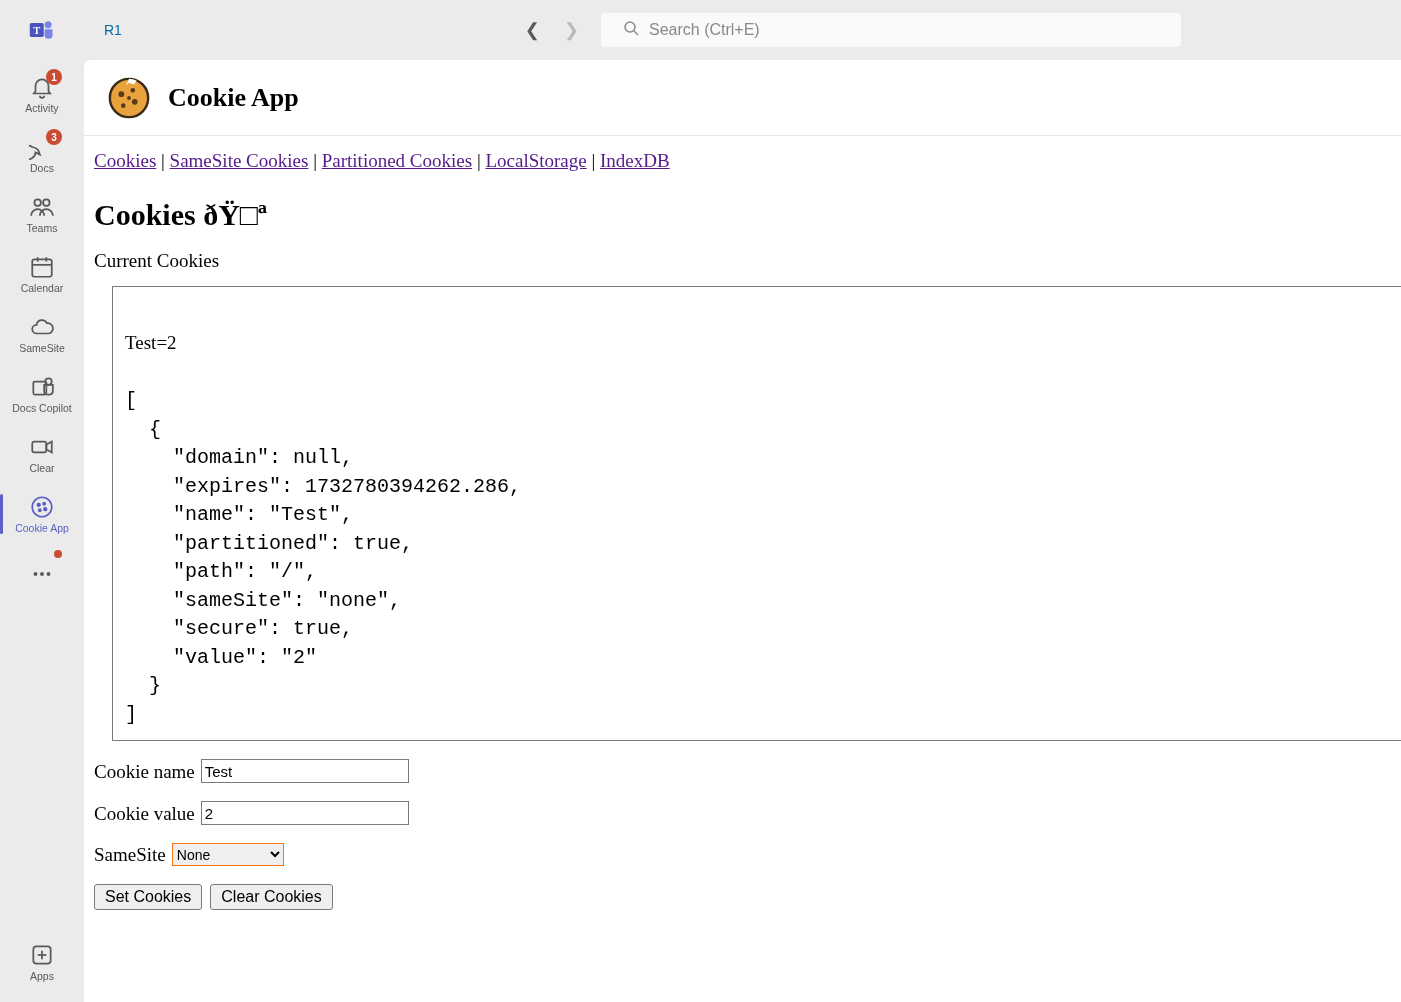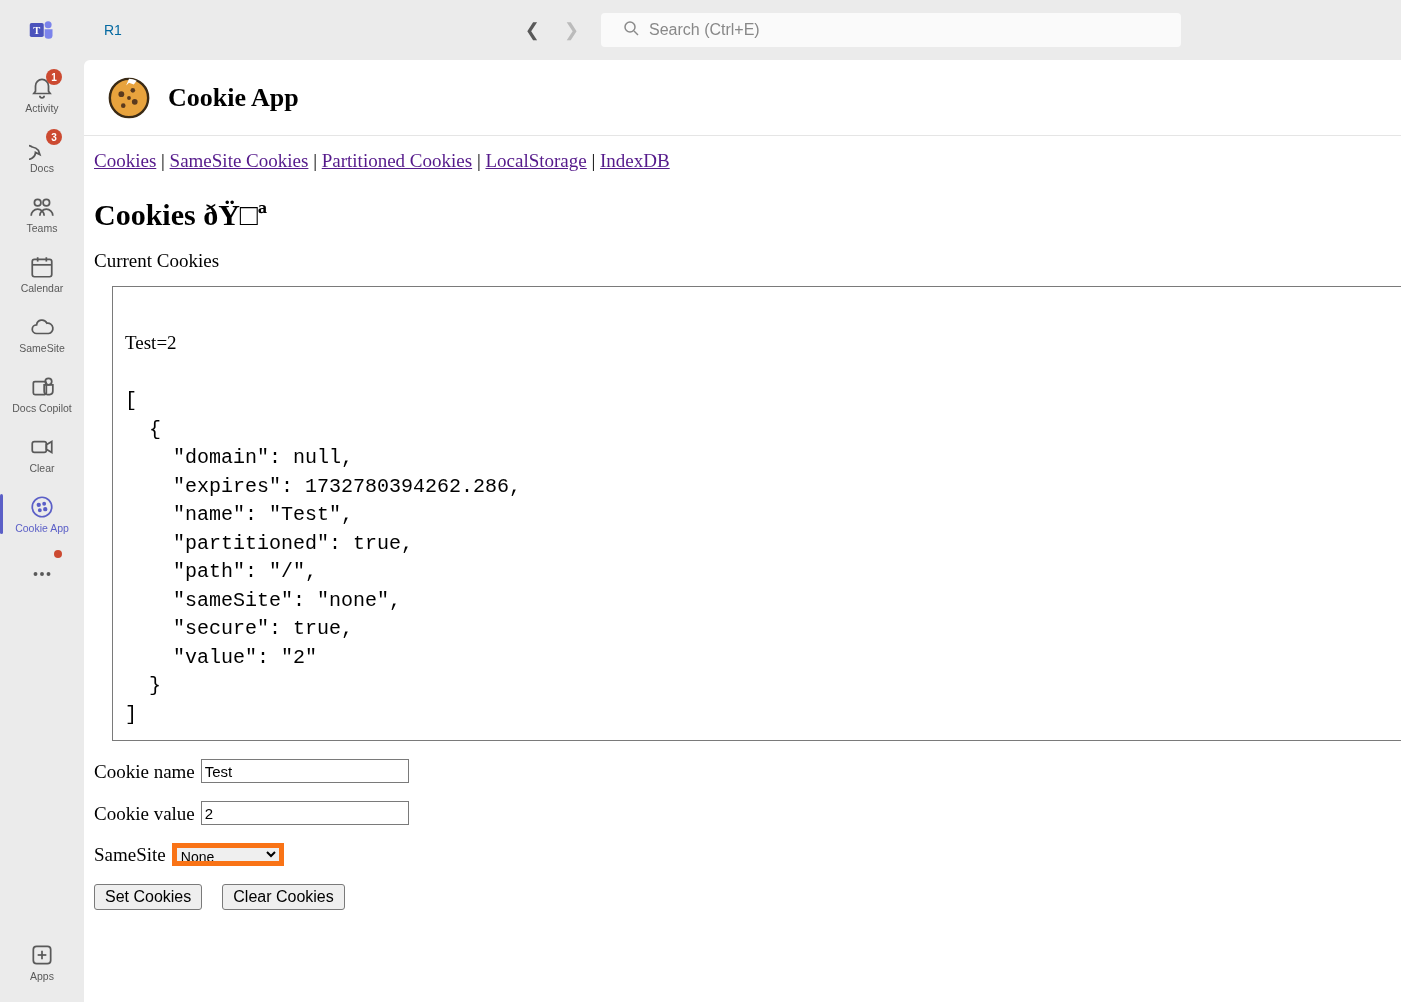--- a/index.html
+++ b/index.html
@@ -80,23 +80,23 @@
     border-right: none; margin-bottom: 18px; margin-left: 18px;
   }
   .cookies-box .mono { font-family: "Consolas","Courier New",monospace; font-size: 20px; line-height: 1.2; }
 
   .form-row { font-size: 19px; margin: 4px 0 18px 0; display: flex; align-items: flex-end; gap: 6px; }
   .form-row input[type="text"] {
     border: 1px solid #7a7a7a; height: 24px; width: 208px; font-size: 15px; padding: 1px 3px;
     font-family: Arial, sans-serif;
   }
   .form-row input[type="checkbox"] { width: 15px; height: 15px; accent-color: #3b6fb6; }
-  .form-row select { border: 5px solid #f97316; height: 23px; width: 112px; font-size: 14px; font-family: Arial, sans-serif; background: #efefef; }
-
-  .button-row { display: flex; gap: 20px; }
+  .form-row select { border: 1px solid #f97316; height: 23px; width: 112px; font-size: 14px; font-family: Arial, sans-serif; background: #efefef; }
+
+  .button-row { display: flex; gap: 8px; }
   .button-row button {
     font-family: Arial, sans-serif; font-size: 16px; padding: 3px 10px;
     border: 1px solid #7a7a7a; background: #efefef; border-radius: 3px; cursor: pointer;
   }
 </style>
 </head>
 <body>
 
 <div class="title-bar">
   <div class="logo">

